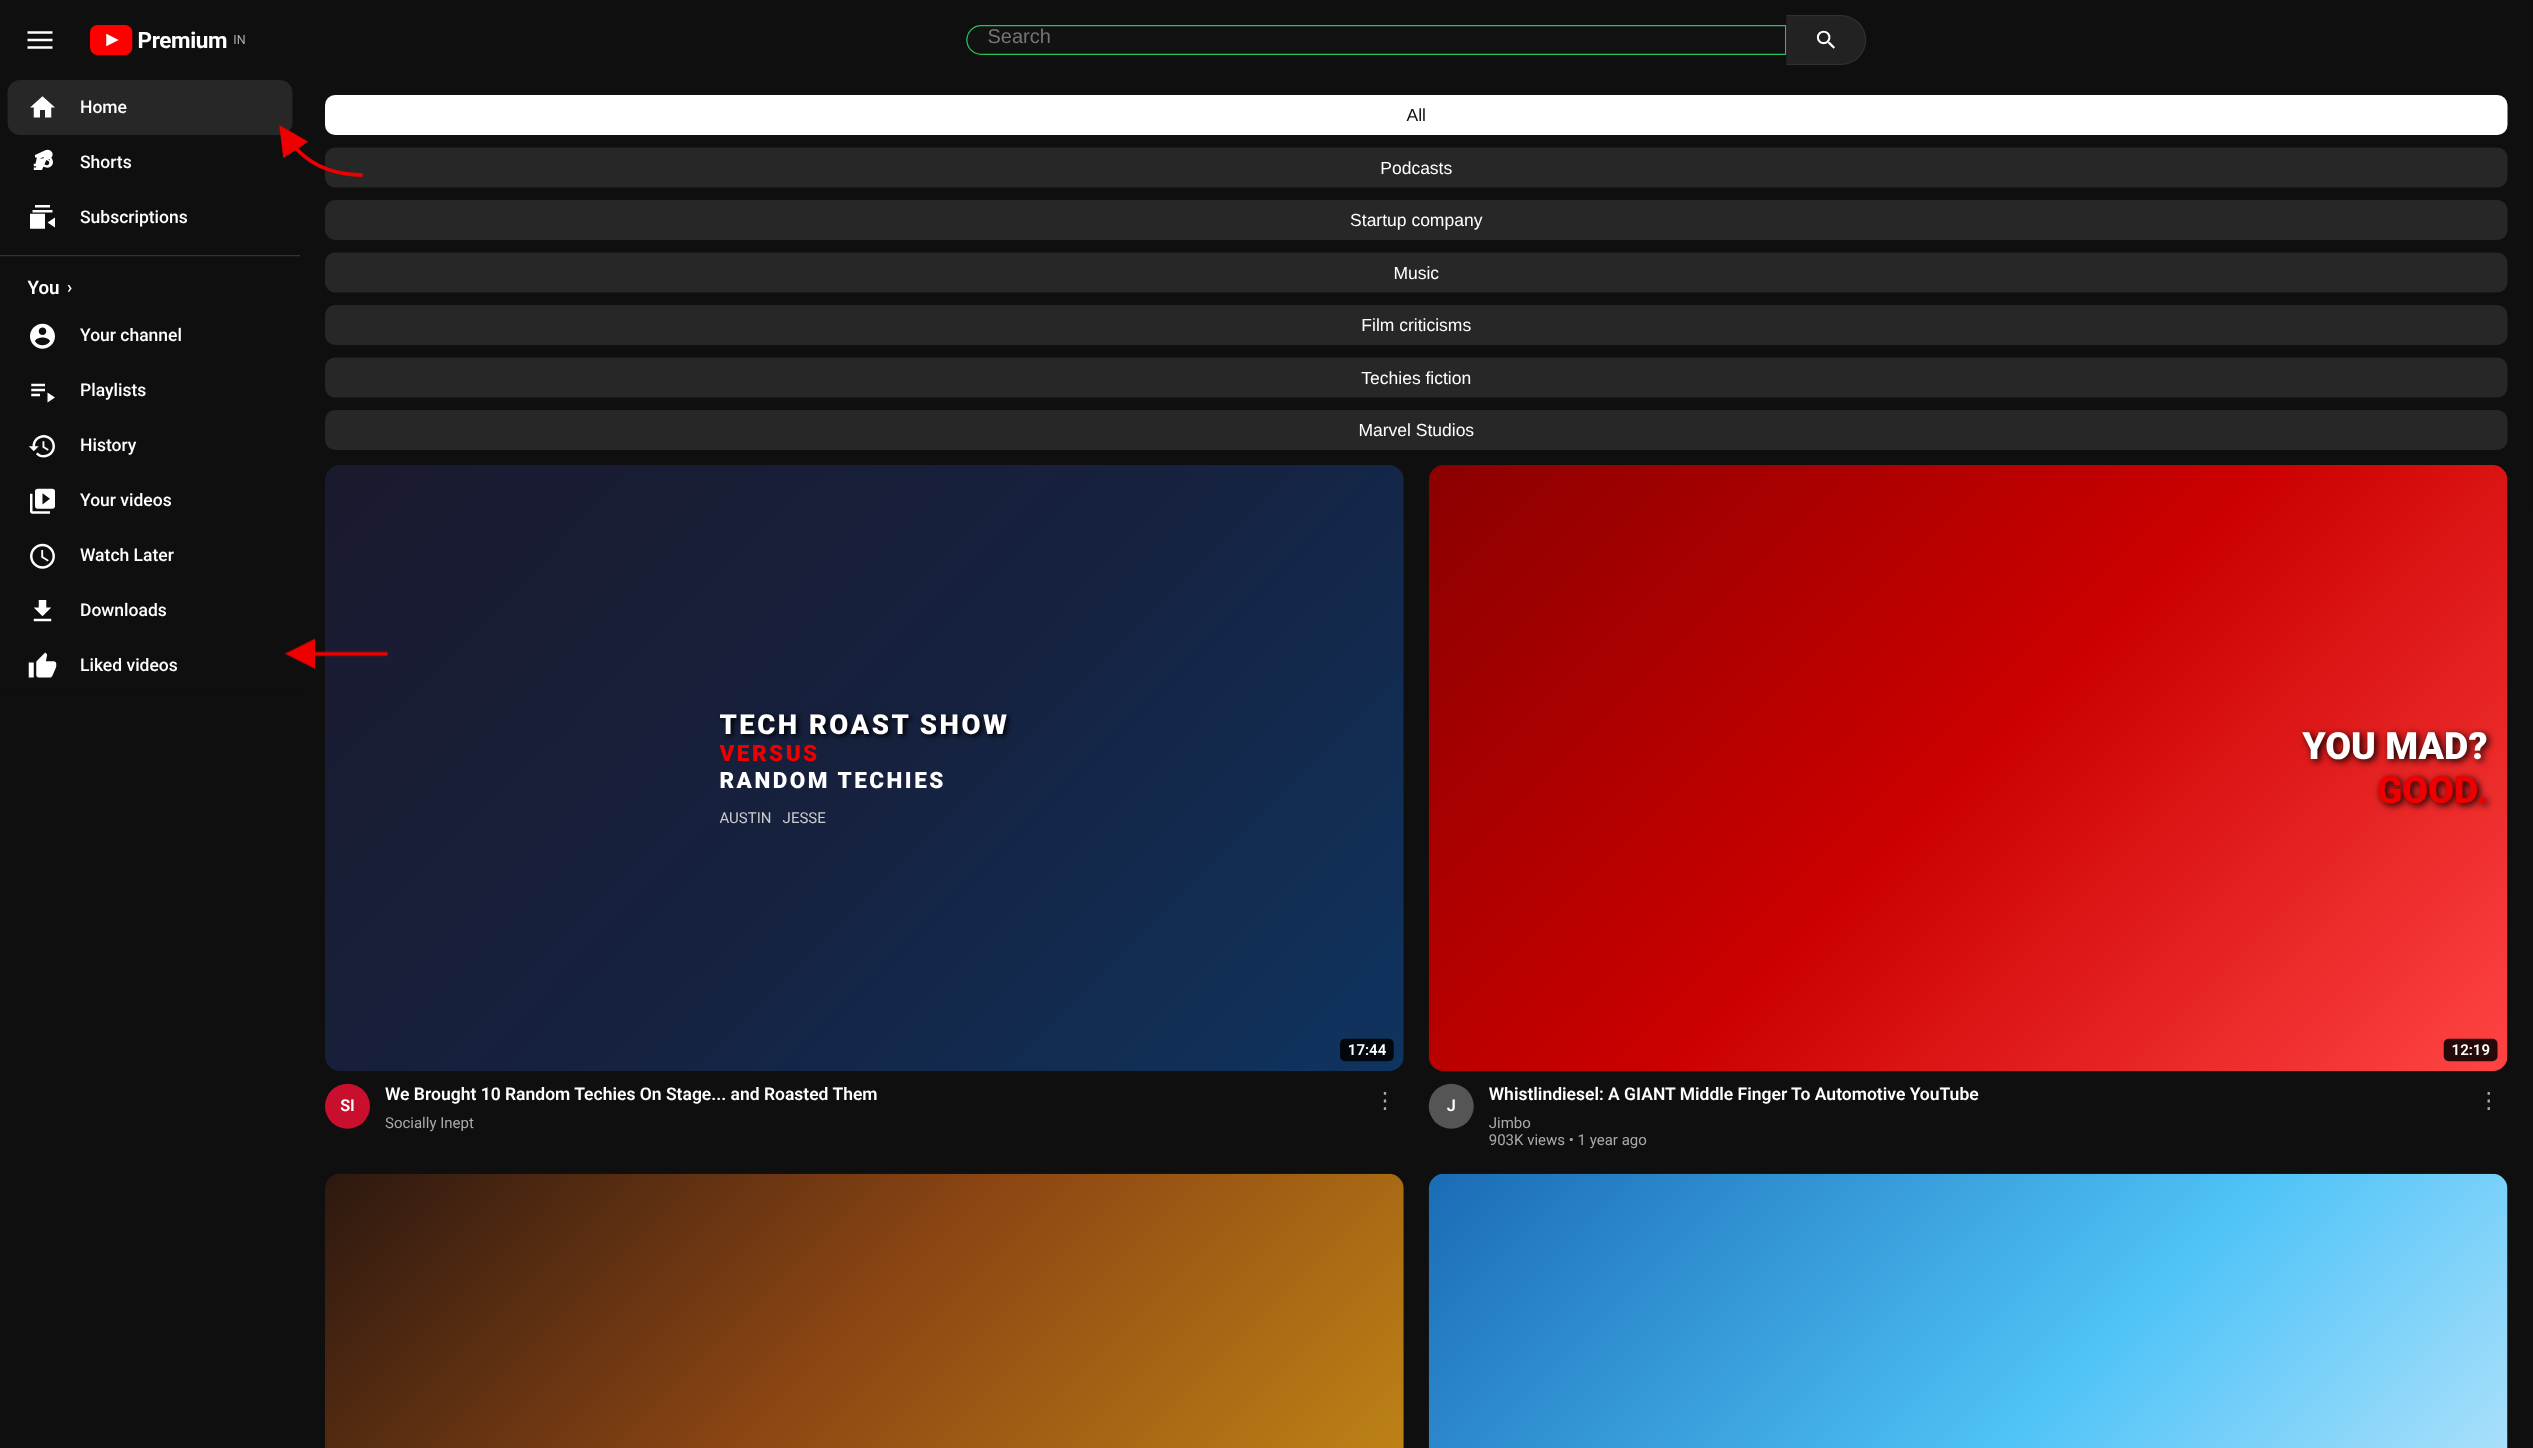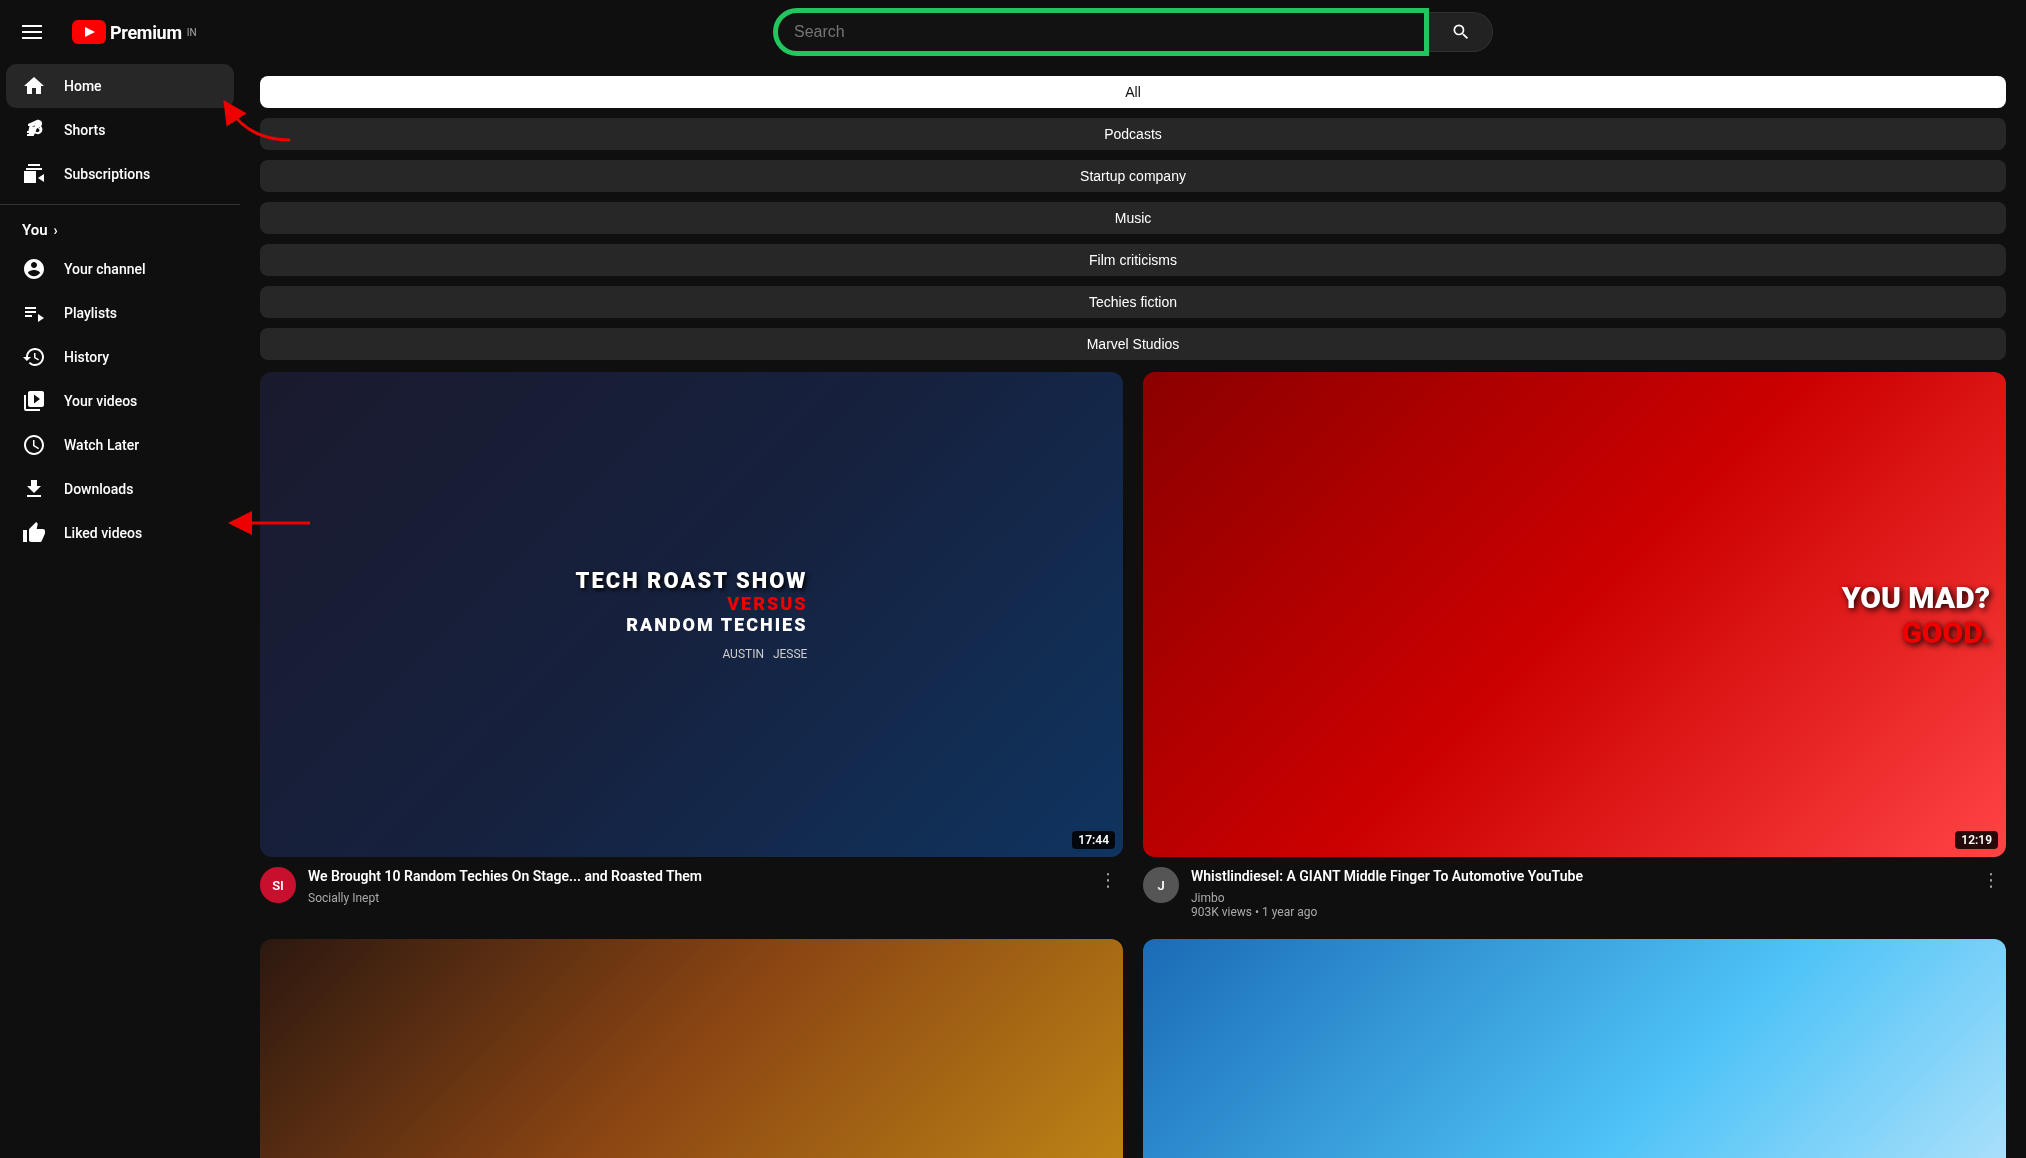--- a/index.html
+++ b/index.html
@@ -135,25 +135,25 @@
     #search-bar {
       display: flex;
       align-items: center;
       flex: 1;
       max-width: 720px;
       margin: 0 auto;
     }
     #search-input-wrap {
       flex: 1;
       display: flex;
-      align-items: center;
+      align-items: flex-start;
       background: #121212;
-      border: 5px solid #22c55e;
+      border: 1px solid #22c55e;
       border-radius: 40px 0 0 40px;
-      height: 48px;
+      height: 24px;
       padding: 0 16px;
     }
     #search-input {
       background: none;
       border: none;
       outline: none;
       color: #aaa;
       font-size: 16px;
       width: 100%;
     }
@@ -503,21 +503,21 @@
       <button class="chip">Film criticisms</button>
       <button class="chip">Techies fiction</button>
       <button class="chip">Marvel Studios</button>
     </div>
 
   <div id="video-grid">
 
   <div class="video-card">
         <div class="thumb-wrap">
           <div class="thumb-placeholder thumb-dark-stage">
-            <div style="text-align:right;padding:10px;">
+            <div style="text-align:left;padding:10px;">
       <div style="font-size:22px;font-weight:900;color:#fff;letter-spacing:2px;text-shadow:2px 2px 4px #000;">TECH ROAST SHOW</div>
       <div style="font-size:18px;font-weight:900;color:#e00;letter-spacing:2px;">VERSUS</div>
       <div style="font-size:18px;font-weight:900;color:#fff;letter-spacing:2px;">RANDOM TECHIES</div>
       <div style="margin-top:12px;font-size:12px;color:#ccc;">AUSTIN &nbsp; JESSE</div>
     </div>
           </div>
           <div class="duration-badge">17:44</div>
         </div>
         <div class="video-info">
           <div class="channel-avatar" style="background: rgb(200, 16, 46);">SI</div>

